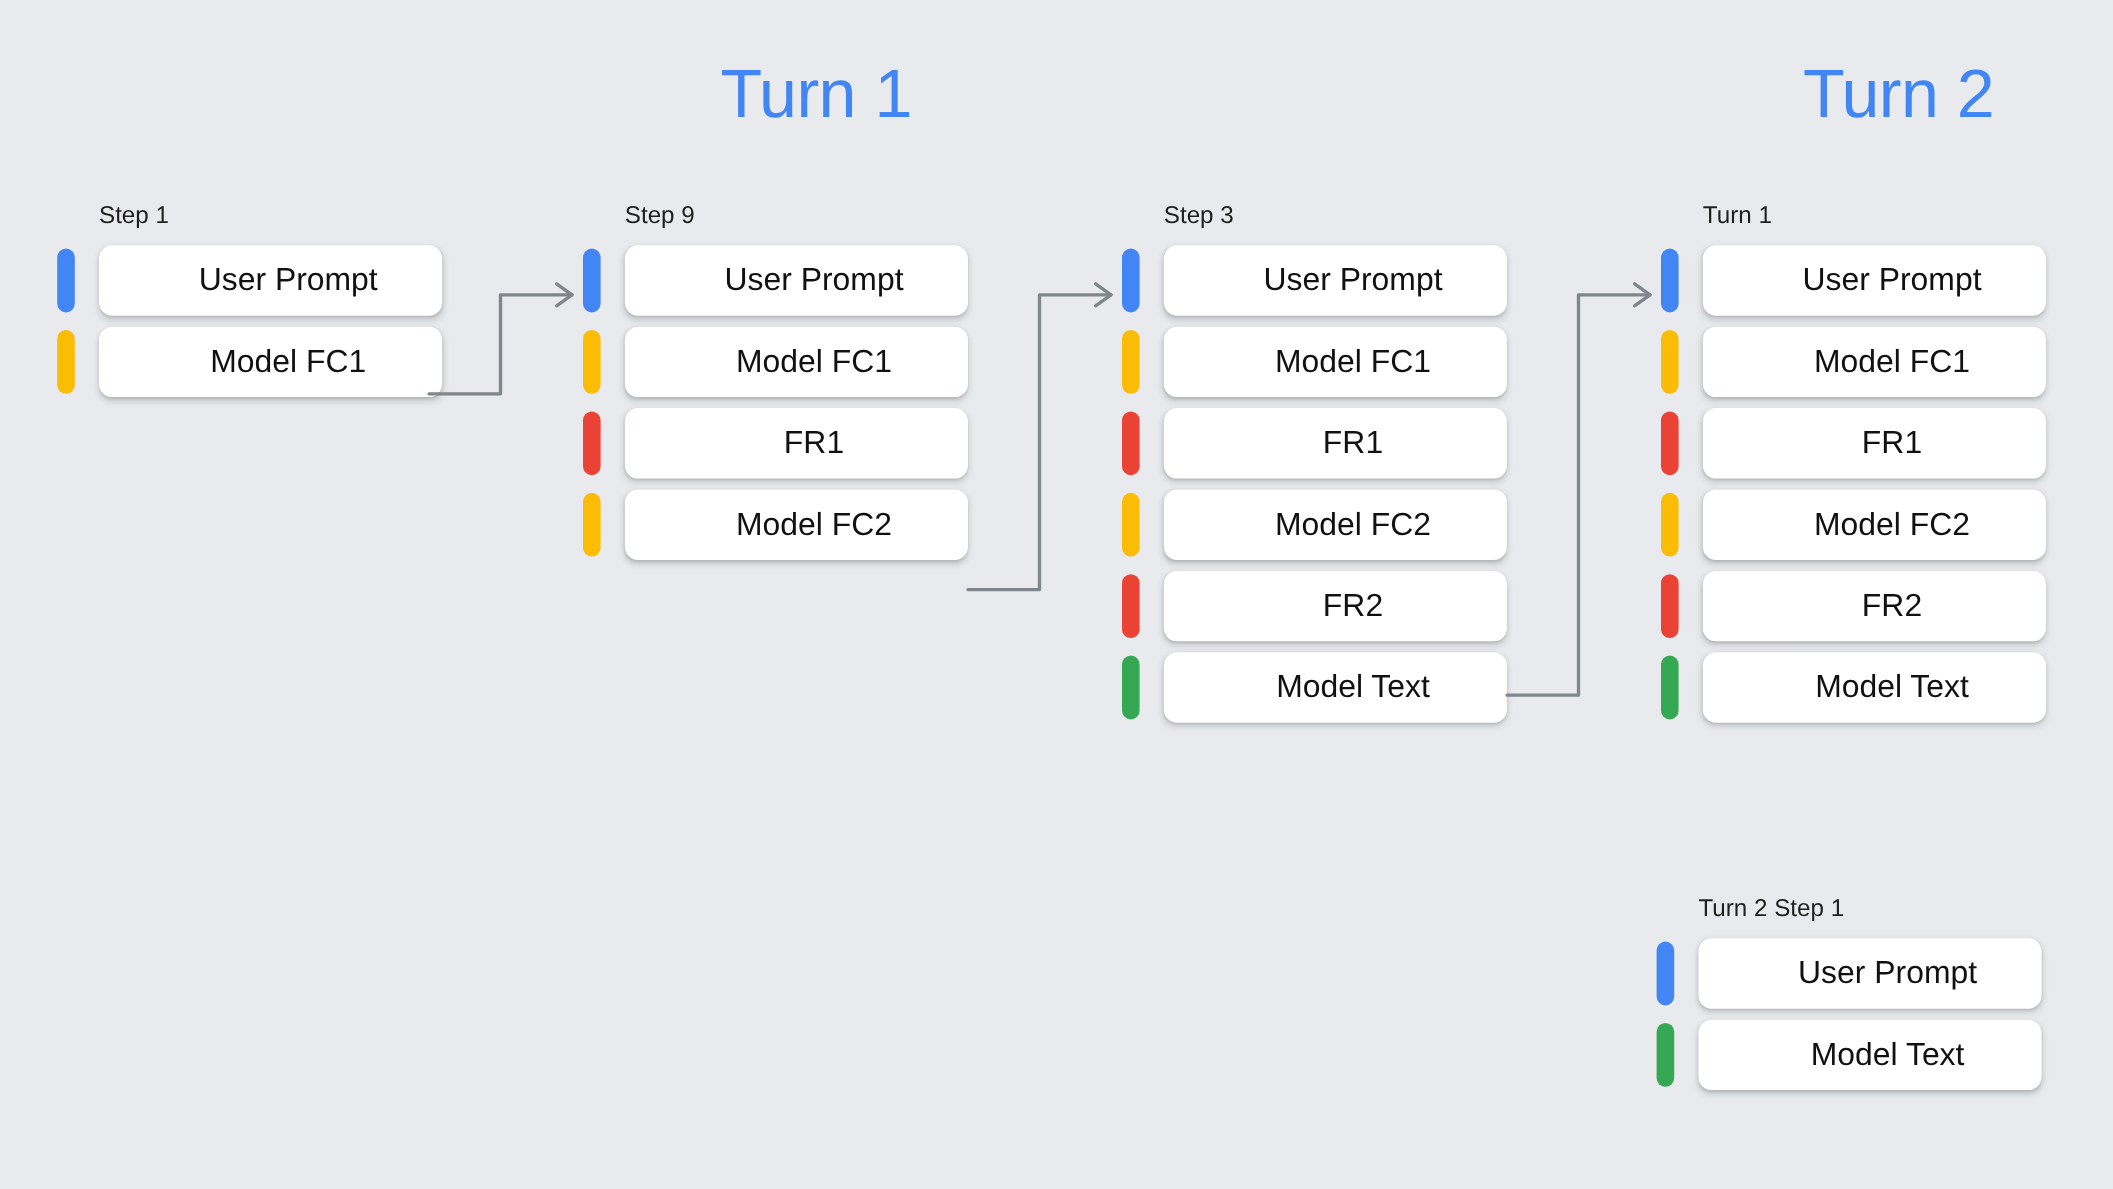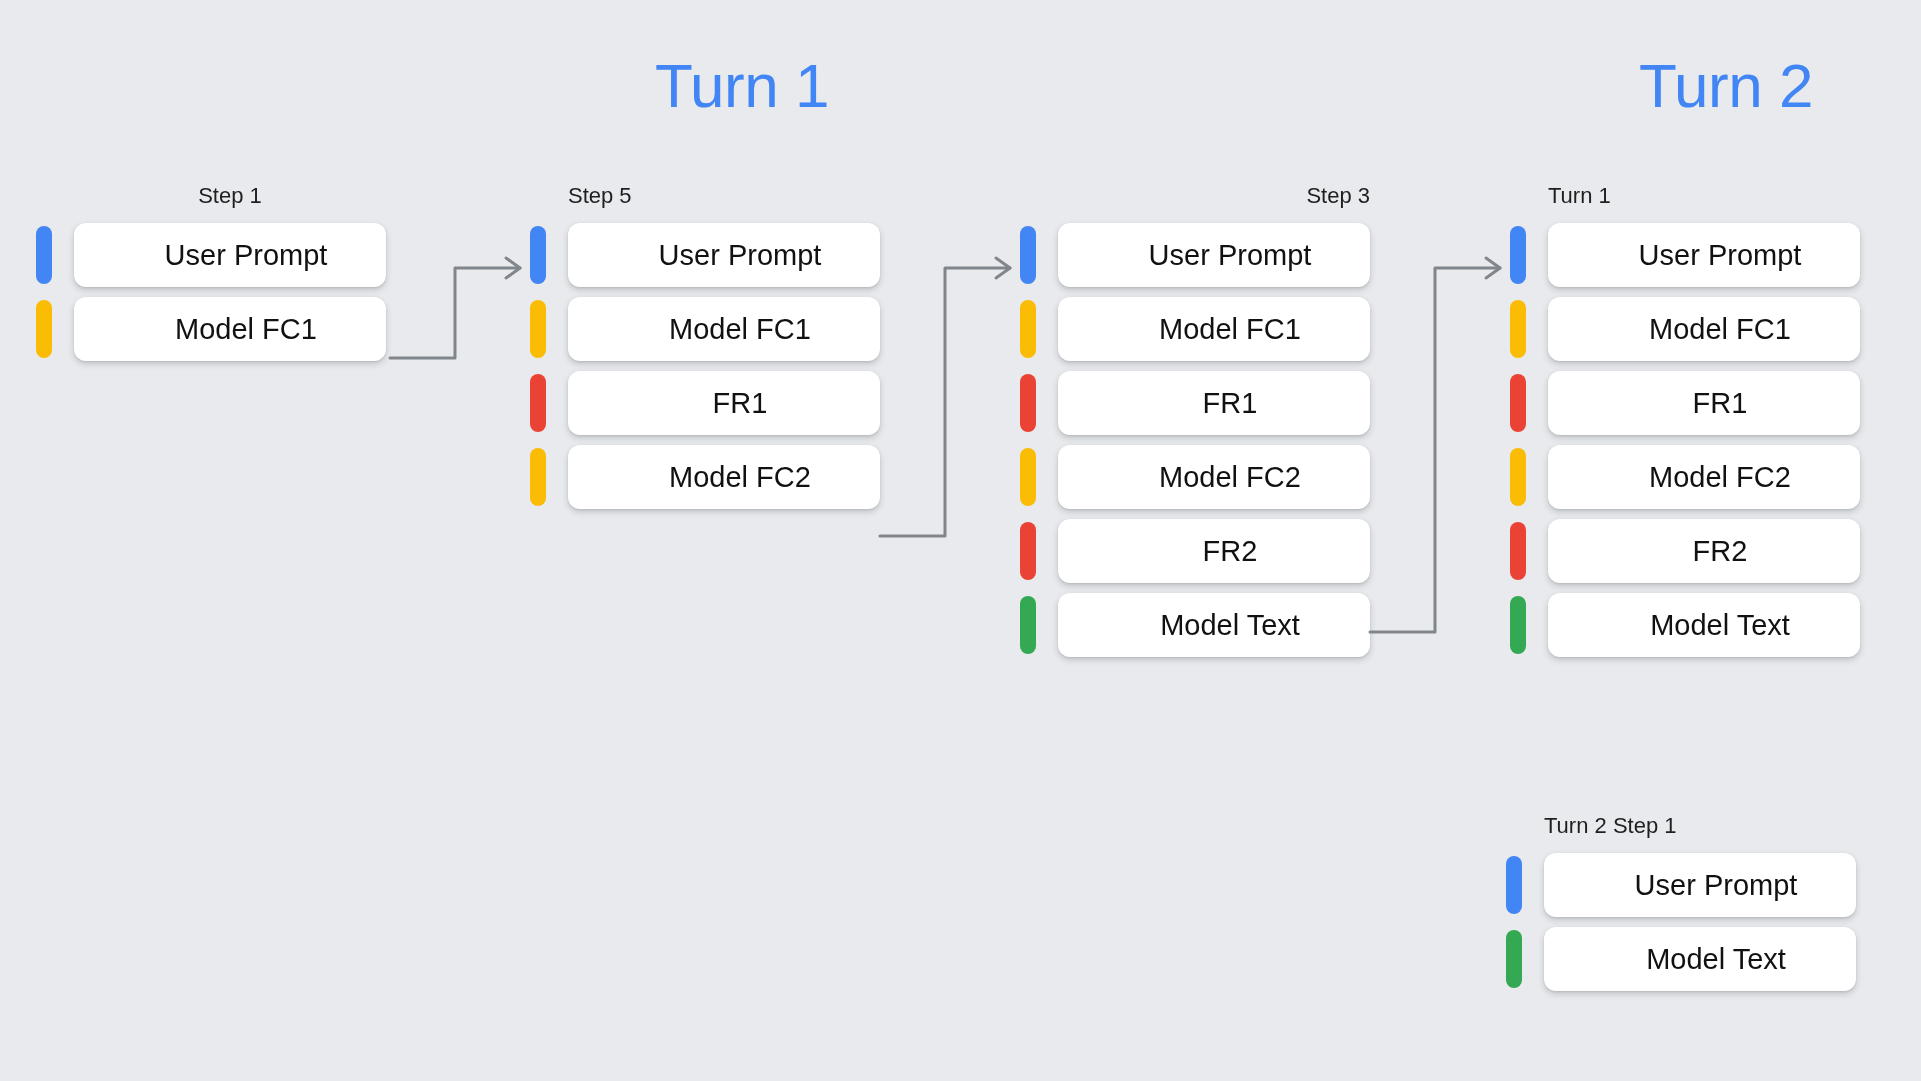--- a/index.html
+++ b/index.html
@@ -81,23 +81,23 @@
     justify-content: center;
     font-size: 29px;
     color: #111111;
     font-weight: 400;
     box-sizing: border-box;
     white-space: nowrap;
     padding-left: 32px;
   }
 
   
-  #col-step1   { left: 36px;   top: 185px;  width: 350px; text-align: center; }
+  #col-step1   { left: 52px;   top: 185px;  width: 350px; }
   #col-step2   { left: 530px;  top: 185px;  width: 350px; }
-  #col-step3   { left: 1020px; top: 185px;  width: 350px; text-align: right; }
+  #col-step3   { left: 1020px; top: 185px;  width: 350px; }
   #col-turn1   { left: 1510px; top: 185px;  width: 350px; }
   #col-turn2s1 { left: 1506px; top: 815px;  width: 350px; }
 
   
   .connector {
     position: absolute;
     overflow: visible;
     pointer-events: none;
   }
   .conn-path {
@@ -131,21 +131,21 @@
         <div class="card">User Prompt</div>
       </div>
       <div class="row">
         <div class="bar yellow"></div>
         <div class="card">Model FC1</div>
       </div>
     </div>
   </div>
 
   <div class="column" id="col-step2">
-    <div class="col-label">Step 5</div>
+    <div class="col-label">Step 9</div>
     <div class="rows">
       <div class="row">
         <div class="bar blue"></div>
         <div class="card">User Prompt</div>
       </div>
       <div class="row">
         <div class="bar yellow"></div>
         <div class="card">Model FC1</div>
       </div>
       <div class="row">

